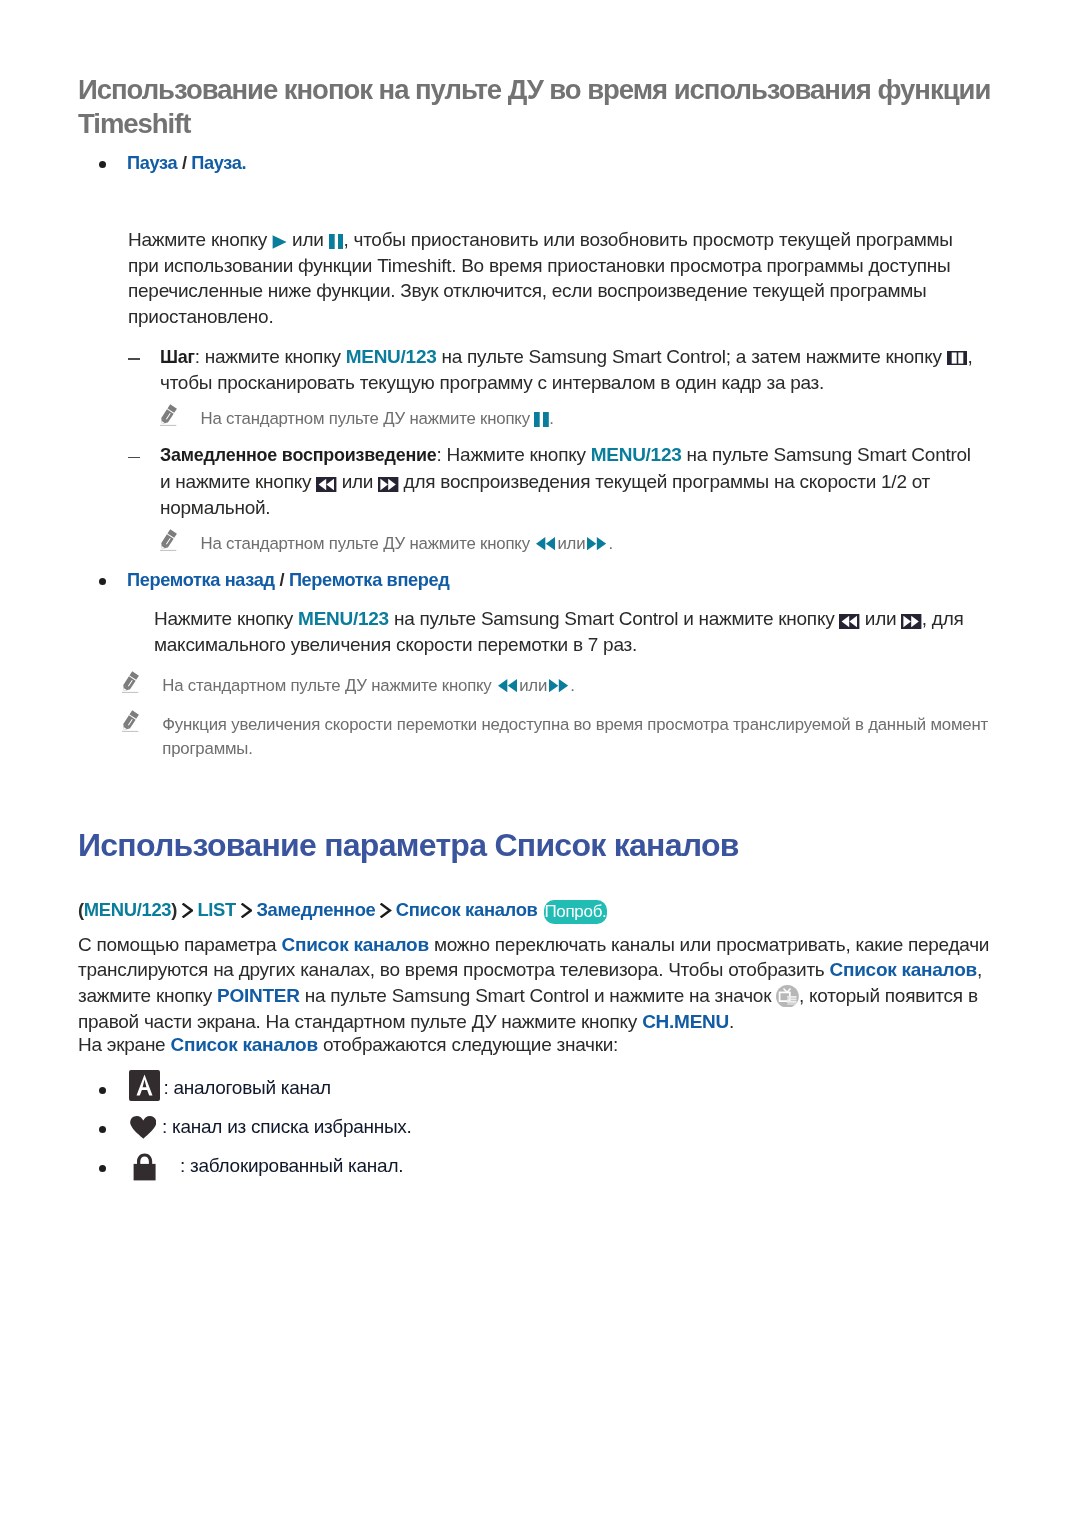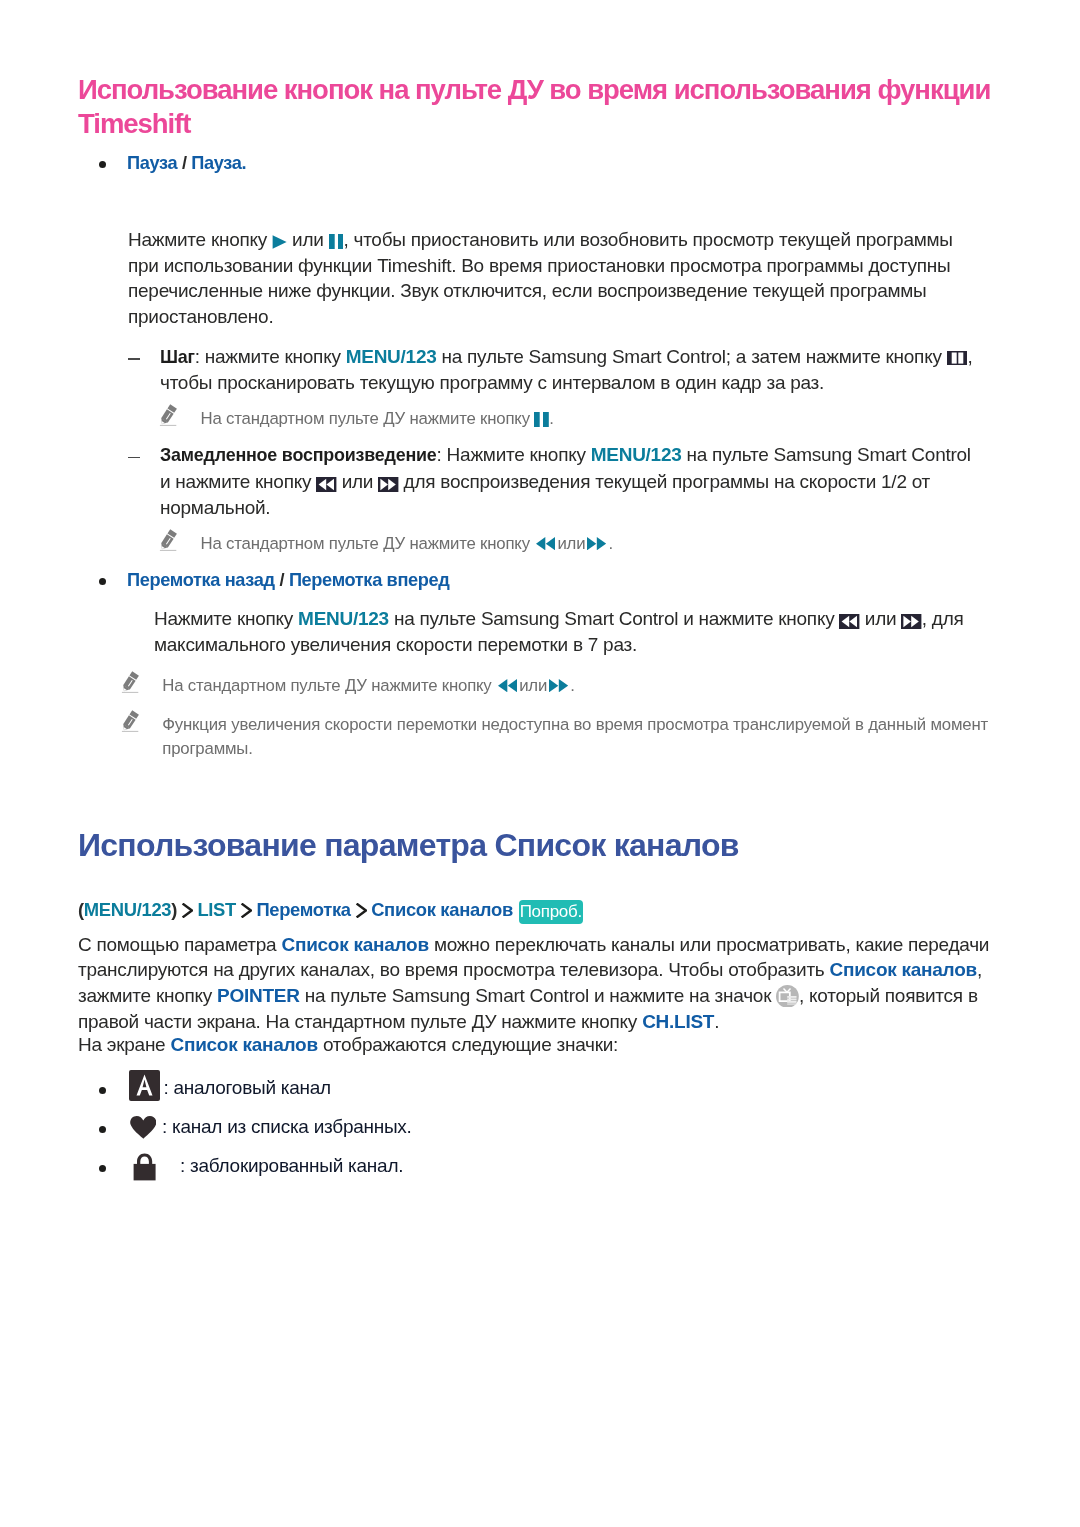--- a/index.html
+++ b/index.html
@@ -2,21 +2,21 @@
 <html><head>
 <meta charset="utf-8">
 <style>
   html,body{margin:0;padding:0;background:#ffffff;}
   body{width:1080px;height:1527px;font-family:"Liberation Sans",sans-serif;
        -webkit-font-smoothing:antialiased;text-rendering:optimizeLegibility;}
   .page{position:relative;width:1080px;height:1527px;overflow:hidden;}
 
   
   .h1{position:absolute;left:78px;width:930px;font-size:27.5px;font-weight:bold;
-      color:#ec4899;line-height:34.6px;letter-spacing:-1.03px;}
+      color:#737373;line-height:34.6px;letter-spacing:-1.03px;}
   .h2{position:absolute;left:78px;width:930px;font-size:32px;font-weight:bold;
       color:#3a549d;line-height:38px;letter-spacing:-0.72px;}
 
   
   .blk{position:absolute;font-size:19px;line-height:25.7px;color:#2a2a29;letter-spacing:-0.26px;}
   .lbl{font-size:18.2px;font-weight:bold;color:#115ca5;line-height:24px;letter-spacing:-0.35px;}
   .lbl .slash{color:#2a2a29;font-weight:bold;}
   .teal{color:#0b7d9c;font-weight:bold;}
   .blue{color:#115ca5;font-weight:bold;}
   .bold{font-weight:bold;color:#1d1d1c;font-size:17.9px;letter-spacing:-0.2px;}
@@ -32,21 +32,21 @@
   .pencil{position:absolute;left:-1.6px;top:-3.3px;width:19px;height:23px;}
 
   
   .crumb{position:absolute;left:78px;font-size:18.4px;font-weight:bold;line-height:24px;
          white-space:nowrap;letter-spacing:-0.32px;}
   .crumb .paren{color:#2b2b2a;}
   .crumb .ci{color:#115ca5;}
   .crumb .c1{color:#0b7d9c;}
   .crumb .sep{display:inline-block;width:12.4px;height:15px;margin:0 4px;vertical-align:-1.5px;}
   .crumb .sep svg{display:block;}
-  .badge{display:inline-block;background:#21bcb4;color:#ffffff;border-radius:4px;
+  .badge{display:inline-block;background:#21bcb4;color:#ffffff;border-radius:10px;
          width:63.7px;height:24.1px;font-size:17px;font-weight:normal;line-height:23.6px;
          text-align:center;vertical-align:-1px;margin-left:6px;letter-spacing:-0.3px;
          box-sizing:border-box;}
 
   
   .ilist{position:absolute;font-size:19px;line-height:25.7px;color:#0f172a;letter-spacing:-0.26px;}
 </style>
 </head>
 <body>
 
@@ -179,34 +179,34 @@
         </svg></span><span style="margin-left:39.8px;display:inline-block;width:846px;">Функция увеличения скорости перемотки недоступна во время просмотра транслируемой в данный момент программы.</span>
   </div>
 
   <div class="h2" style="top:826px;">Использование параметра Список каналов</div>
 
   <div class="crumb" style="top:898px;">
     <span class="paren">(</span><span class="c1">MENU/123</span><span class="paren">)</span><span class="sep"><svg width="12.4" height="15" viewBox="0 0 12.4 15">
           <path d="M1.6 0.6 L10.9 7.5 L1.6 14.4" stroke="#1d1d1b" stroke-width="2.45" fill="none" stroke-linecap="butt" stroke-linejoin="miter"></path>
         </svg></span><span class="c1">LIST</span><span class="sep"><svg width="12.4" height="15" viewBox="0 0 12.4 15">
           <path d="M1.6 0.6 L10.9 7.5 L1.6 14.4" stroke="#1d1d1b" stroke-width="2.45" fill="none" stroke-linecap="butt" stroke-linejoin="miter"></path>
-        </svg></span><span class="ci">Перемотка</span><span class="sep"><svg width="12.4" height="15" viewBox="0 0 12.4 15">
+        </svg></span><span class="ci">Замедленное</span><span class="sep"><svg width="12.4" height="15" viewBox="0 0 12.4 15">
           <path d="M1.6 0.6 L10.9 7.5 L1.6 14.4" stroke="#1d1d1b" stroke-width="2.45" fill="none" stroke-linecap="butt" stroke-linejoin="miter"></path>
         </svg></span><span class="ci">Список каналов</span><span class="badge">Попроб.</span>
   </div>
 
   <div class="blk" style="left:78px;top:931.5px;width:924px;">С помощью параметра <span class="blue">Список каналов</span> можно переключать каналы или просматривать, какие передачи транслируются на других каналах, во время просмотра телевизора. Чтобы отобразить <span class="blue">Список каналов</span>, зажмите кнопку <span class="blue">POINTER</span> на пульте Samsung Smart Control и нажмите на значок <span class="ic" style="width:22.8px;height:22.8px;vertical-align:-5.5px;"><svg width="22.8" height="22.8" viewBox="0 0 22.8 22.8">
           <circle cx="11.4" cy="11.4" r="11.4" fill="#b7b7b7"></circle>
           <path d="M7.5 3.6 L11.0 7.2 L14.5 3.6" stroke="#ffffff" stroke-width="1.5" fill="none" stroke-linecap="butt"></path>
           <path d="M3.6 7.5 L3.6 16.1 L13.8 16.1 L13.8 7.5 Z" fill="none" stroke="#ffffff" stroke-width="1.75"></path>
           <rect x="11.2" y="11.0" width="9.3" height="1.85" fill="#ececec"></rect>
           <rect x="11.2" y="13.5" width="9.3" height="1.85" fill="#ececec"></rect>
           <rect x="11.2" y="16.0" width="9.3" height="1.85" fill="#ececec"></rect>
           <rect x="11.2" y="18.5" width="9.3" height="1.1" fill="#ececec"></rect>
-        </svg></span>, который появится в правой части экрана. На стандартном пульте ДУ нажмите кнопку <span class="blue">CH.LIST</span>.</div>
+        </svg></span>, который появится в правой части экрана. На стандартном пульте ДУ нажмите кнопку <span class="blue">CH.MENU</span>.</div>
 
   <div class="blk" style="left:78px;top:1031.8px;width:924px;">На экране <span class="blue">Список каналов</span> отображаются следующие значки:</div>
 
   <div class="ilist" style="left:99px;top:1070px;width:902px;height:130px;">
       <div style="position:absolute;left:0;top:0px;height:39px;width:902px;">
         <span class="bul" style="top:16.7px;"></span>
         <span style="position:absolute;left:29.6px;top:0.3px;"><span class="ic" style="width:31px;height:31px;"><svg width="31" height="31" viewBox="0 0 31 31">
               <rect x="0" y="0" width="31" height="31" rx="2" fill="#332c2e"></rect>
               <path d="M15.5 4.4 L23.5 25.6 L20.2 25.6 L18.15 19.9 L12.85 19.9 L10.8 25.6 L7.5 25.6 Z M15.5 9.6 L13.6 17.2 L17.4 17.2 Z" fill="#ffffff"></path>
             </svg></span></span>

